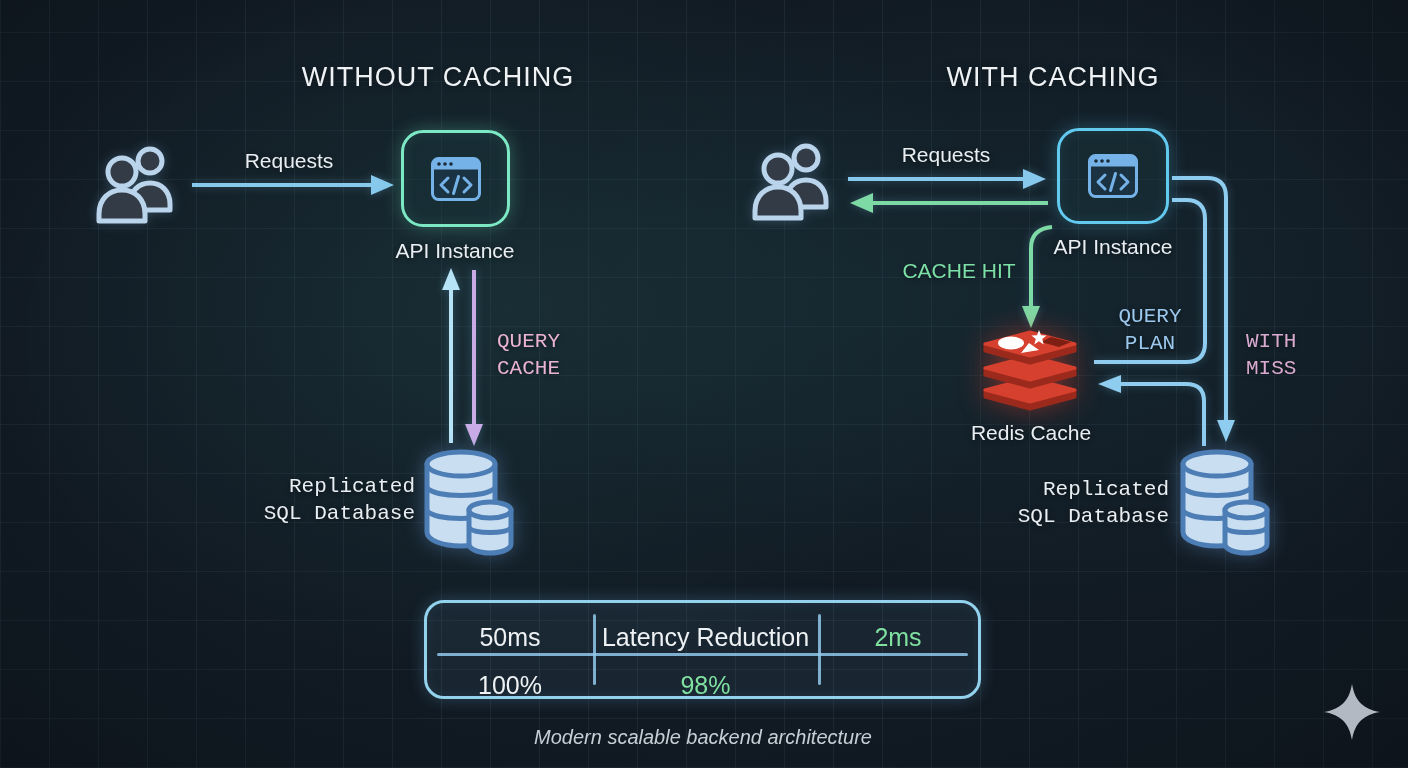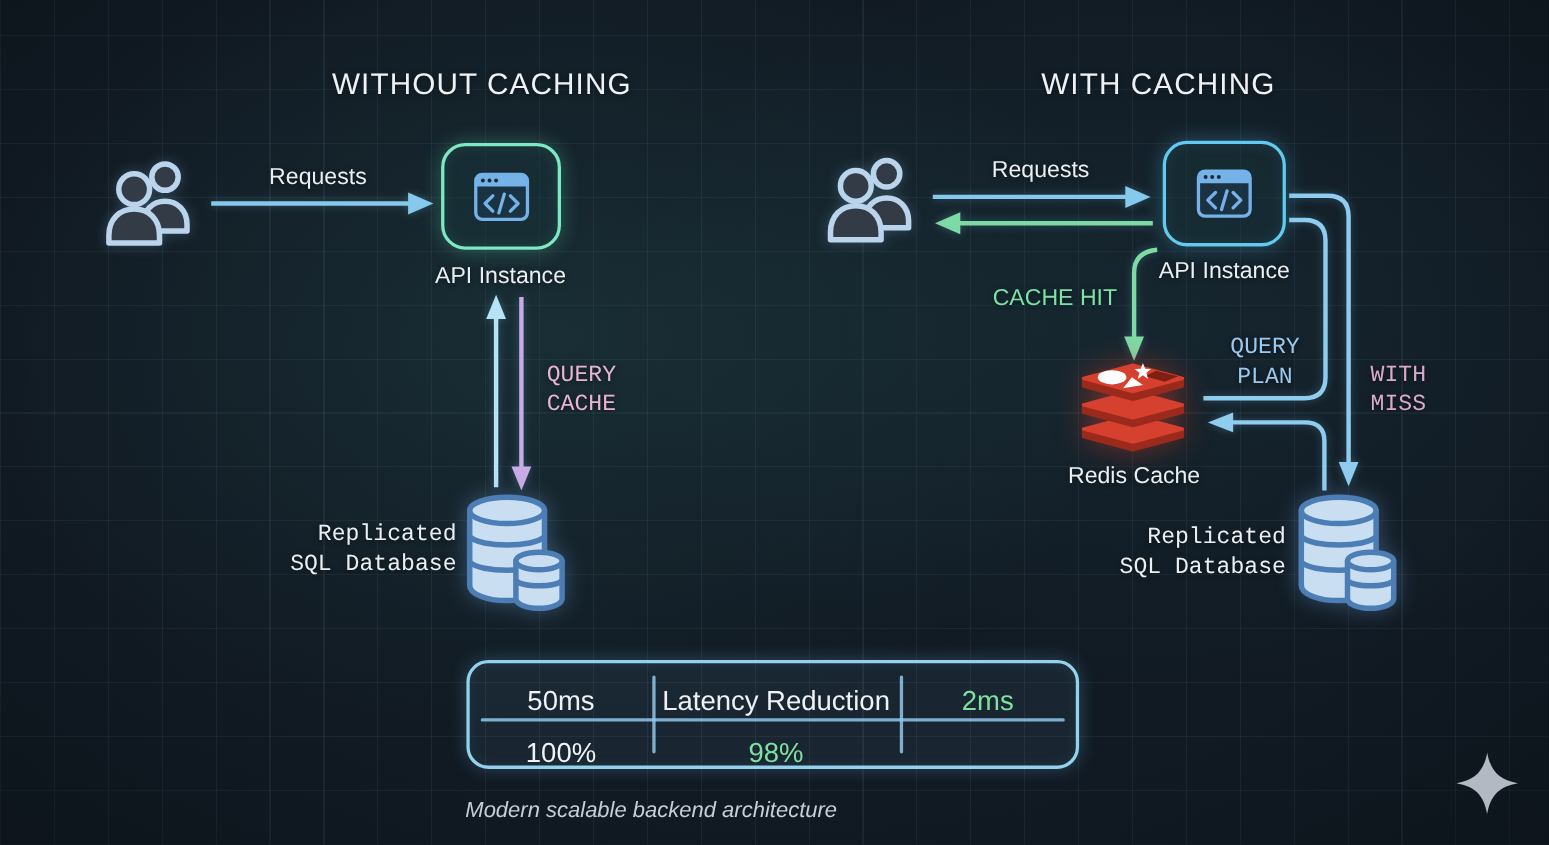--- a/index.html
+++ b/index.html
@@ -63,21 +63,21 @@
   #stats-table .cell {
     display: flex; align-items: center; justify-content: center;
     font-size: 25px; color: #eef2f5; margin-top: 20px;
   }
   #stats-table .cell.val-after { color: #7fe0a0; }
   .tbl-divider { position: absolute; background: rgba(145,200,235,0.85); border-radius: 2px; }
   .tbl-div-v { width: 2.5px; top: 11px; bottom: 11px; }
   .tbl-div-h { height: 2.5px; left: 10px; right: 10px; top: 50px; }
 
   #caption {
-    left: 423px; top: 726px; width: 560px; 
+    left: 423px; top: 726px; width: 560px; text-align: center;
     font-size: 20px; font-style: italic; color: #c6cfd6;
   }
 </style>
 </head>
 <body>
 
 <div id="stage">
 
   <svg id="arrow-layer" class="abs" width="1408" height="768" viewBox="0 0 1408 768" style="left:0;top:0;">
 

